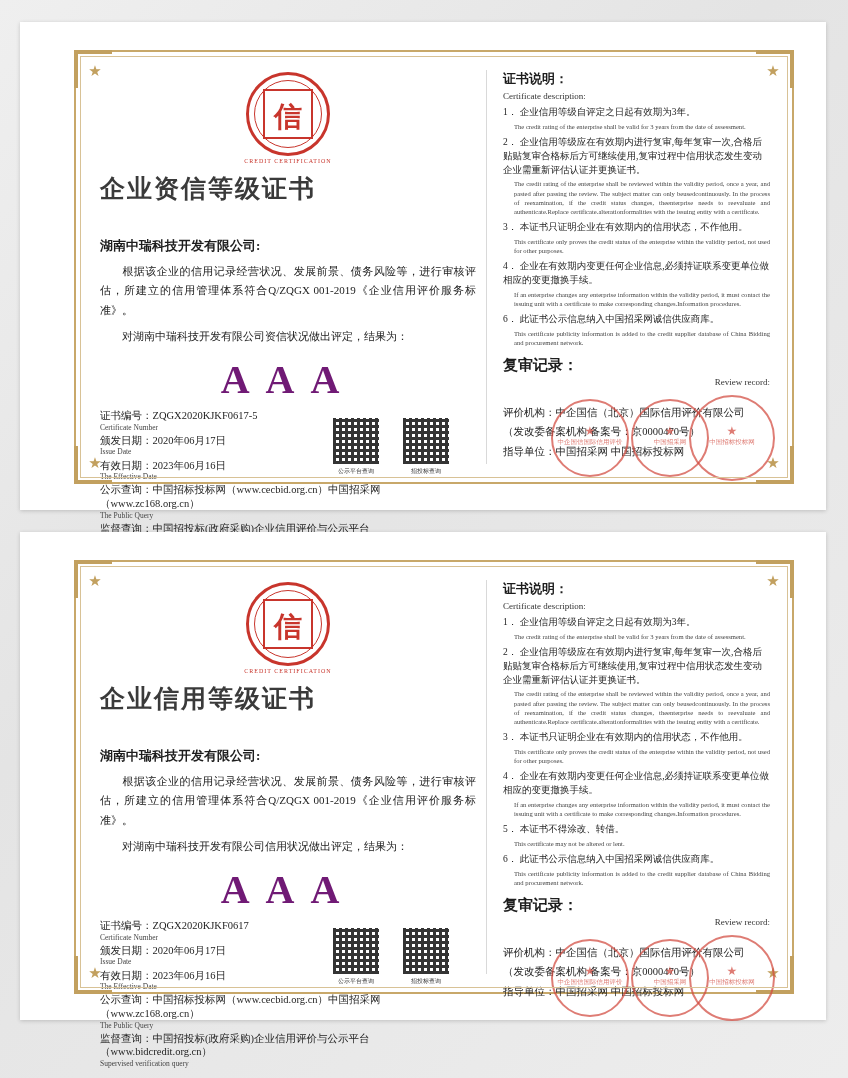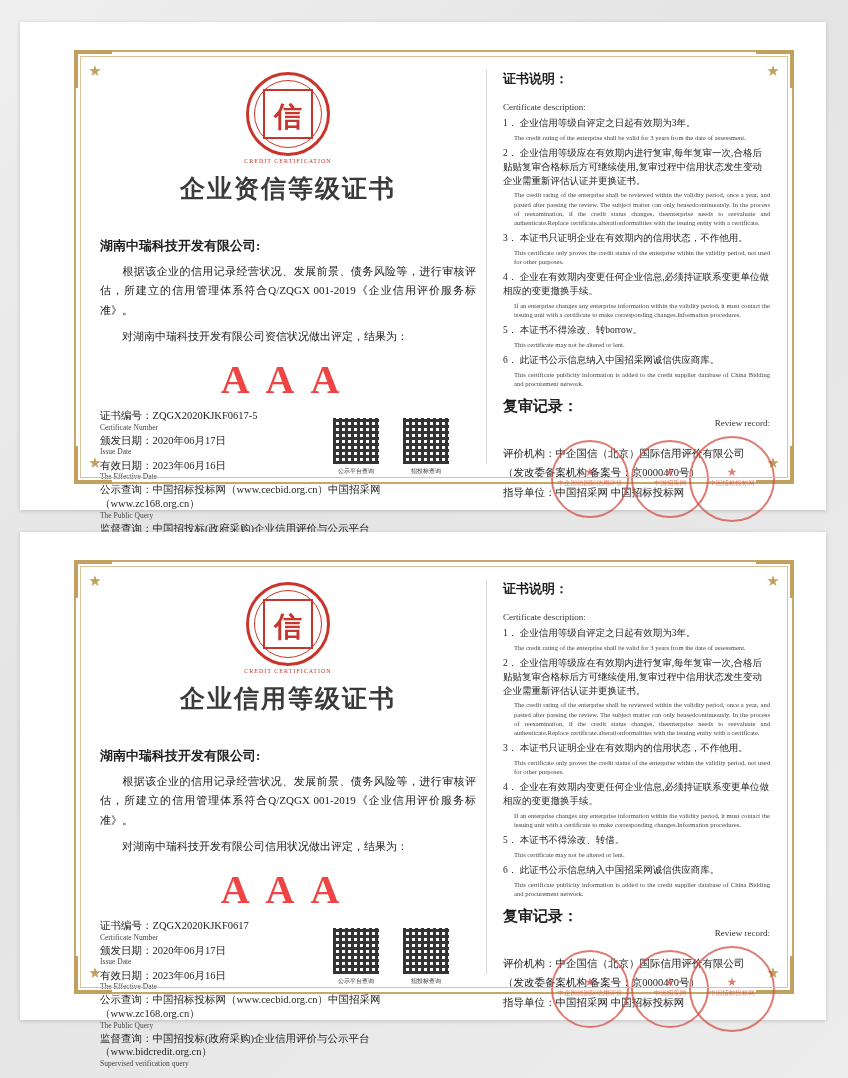--- a/index.html
+++ b/index.html
@@ -117,21 +117,20 @@
   }
   .seal-sub {
     text-align: center;
     color: #c8352c;
     font-size: 6px;
     letter-spacing: 1px;
     margin-top: 2px;
   }
 
   .cert-title {
-    text-align: center;
     font-size: 25px;
     font-weight: bold;
     color: #3a3a3a;
     letter-spacing: 2px;
     margin-top: 8px;
     font-family: "Liberation Serif", serif;
   }
   .company {
     font-size: 13px;
     color: #1d1d1d;
@@ -141,21 +140,21 @@
   .para {
     font-size: 11px;
     color: #222;
     line-height: 1.75;
     margin-top: 7px;
     text-align: justify;
   }
   .para .indent { display: inline-block; width: 22px; }
   .grade {
     text-align: center;
-    color: #ef4444;
+    color: #701a75;
     font-size: 40px;
     font-weight: bold;
     letter-spacing: 16px;
     margin: 10px 0 2px 0;
     font-family: "Liberation Serif", serif;
   }
 
   .meta {
     position: relative;
     margin-top: 6px;
@@ -197,21 +196,21 @@
 
   
   .rc-title {
     font-size: 13px;
     font-weight: bold;
     color: #1d1d1d;
   }
   .rc-title-en {
     font-size: 9px;
     color: #333;
-    margin-top: 14px;
+    margin-top: 3px;
     margin-bottom: 5px;
   }
   .item { margin-bottom: 5px; }
   .item-cn {
     font-size: 9.5px;
     color: #1d1d1d;
     line-height: 1.45;
   }
   .item-en {
     font-size: 6.6px;
@@ -334,24 +333,20 @@
           </div>
           <div class="item">
             <div class="item-cn">3． 本证书只证明企业在有效期内的信用状态，不作他用。</div>
             <div class="item-en">This certificate only proves the credit status of the enterprise within the validity period, not used for other purposes.</div>
           </div>
           <div class="item">
             <div class="item-cn">4． 企业在有效期内变更任何企业信息,必须持证联系变更单位做相应的变更撤换手续。</div>
             <div class="item-en">If an enterprise changes any enterprise information within the validity period, it must contact the issuing unit with a certificate to make corresponding changes.Information procedures.</div>
           </div>
           <div class="item">
-            <div class="item-cn">5． 本证书不得涂改、转borrow。</div>
-            <div class="item-en">This certificate may not be altered or lent.</div>
-          </div>
-          <div class="item">
             <div class="item-cn">6． 此证书公示信息纳入中国招采网诚信供应商库。</div>
             <div class="item-en">This certificate publicity information is added to the credit supplier database of China Bidding and procurement network.</div>
           </div>
 
           <div class="review-cn">复审记录：</div>
           <div class="review-en">Review record:</div>
 
           <div class="sign-block">
             <div class="sign-line">评价机构：中企国信（北京）国际信用评价有限公司</div>
             <div class="sign-line">（发改委备案机构 备案号：京0000470号）</div>

